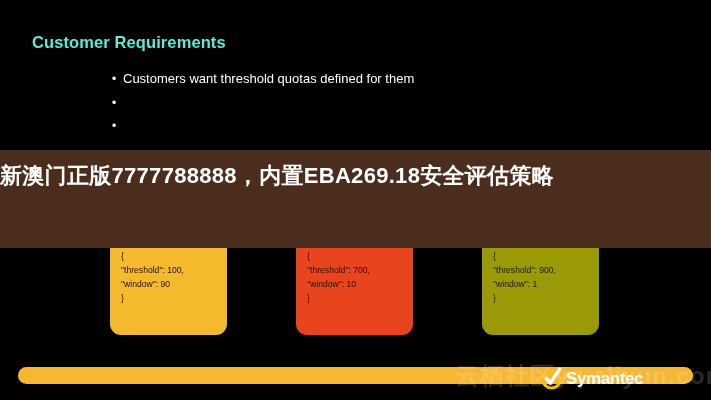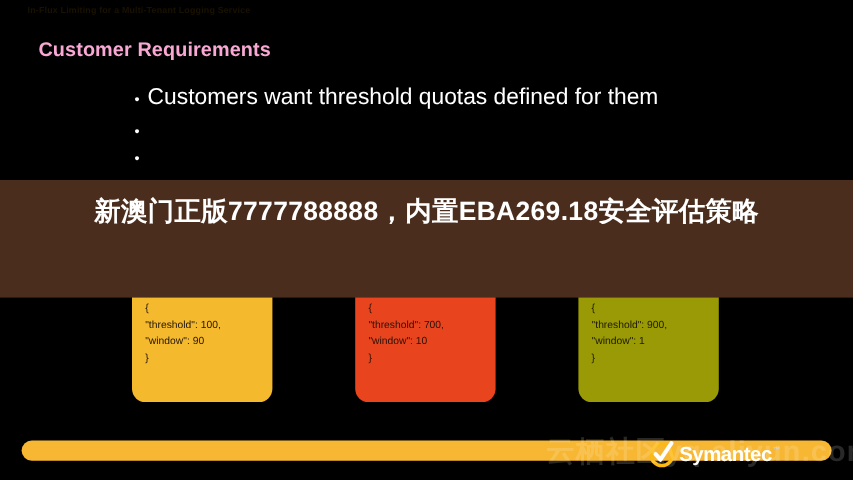--- a/index.html
+++ b/index.html
@@ -16,21 +16,21 @@
     font-family: "Liberation Sans", sans-serif;
   }
 
   
   .slide-title {
     position: absolute;
     left: 32px;
     top: 33px;
     font-size: 16.5px;
     font-weight: bold;
-    color: #f9a8d4;
+    color: #5eead4;
     letter-spacing: 0.1px;
     white-space: nowrap;
   }
   .bullet-list {
     position: absolute;
     left: 112px;
     top: 72px;
     width: 520px;
   }
   .bullet-row {
@@ -40,21 +40,21 @@
   }
   .bullet-dot {
     width: 11px;
     flex: 0 0 11px;
     color: #ffffff;
     font-size: 12px;
     line-height: 1;
   }
   .bullet-text {
     color: #ffffff;
-    font-size: 19px;
+    font-size: 13px;
     line-height: 1.05;
     white-space: nowrap;
   }
 
   
   .tenant-box {
     position: absolute;
     top: 203px;
     width: 117px;
     height: 132px;
@@ -149,21 +149,21 @@
     top: 150px;
     width: 711px;
     height: 98px;
     background: #4A2D1C;
   }
   .overlay-text {
     position: absolute;
     left: 0;
     top: 160px;
     width: 711px;
-    text-align: center;
+    text-align: left;
     font-size: 22px;
     font-weight: bold;
     color: #ffffff;
     line-height: 1.42;
     letter-spacing: 0.3px;
   }
 
   
   .watermark {
     position: absolute;
@@ -214,21 +214,20 @@
 
   <div class="tenant-box tenant-c">
     <div class="tenant-name">Tenant C</div>
     <div class="tenant-json">{
 "threshold": 900,
 "window": 1
 }</div>
   </div>
 
   <div class="footer-pill"></div>
-  <div class="footer-pill-text">In-Flux Limiting for a Multi-Tenant Logging Service</div>
 
   <div class="symantec-logo">
     <span class="sym-mark">
       <svg width="23" height="23" viewBox="0 0 40 40">
         <circle cx="20" cy="21" r="15.5" fill="none" stroke="#FDB913" stroke-width="5"></circle>
         <path d="M11 20 L18 28 L34 4" fill="none" stroke="#ffffff" stroke-width="6" stroke-linecap="round" stroke-linejoin="round"></path>
       </svg>
     </span>
     <span class="sym-wordmark"><span>Symantec</span><span class="sym-tm">™</span></span>
   </div>

